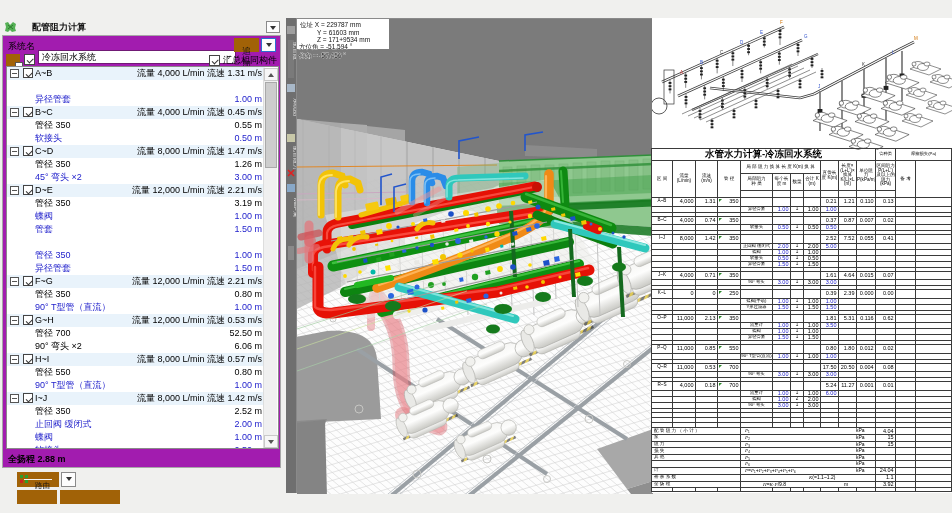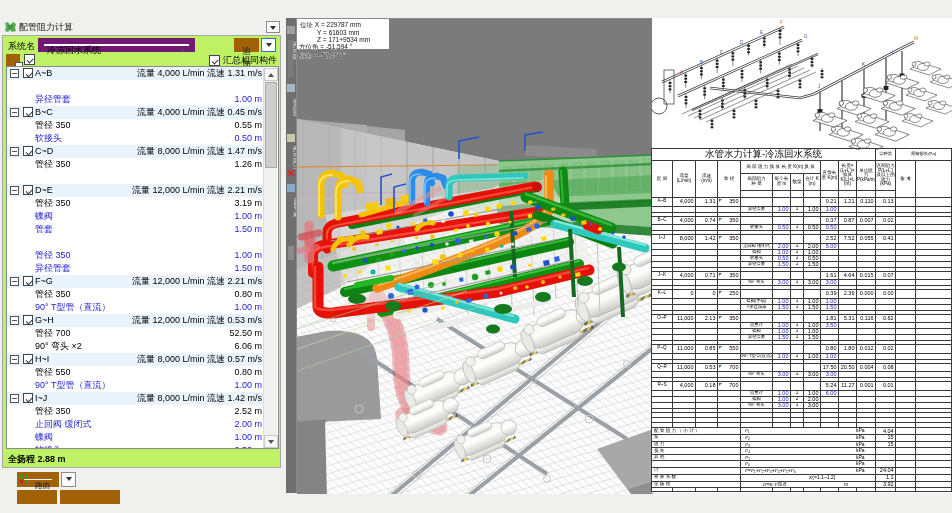--- a/index.html
+++ b/index.html
@@ -1,19 +1,19 @@
 <!DOCTYPE html>
 <html><head><meta charset="utf-8">
 <style>
 *{margin:0;padding:0;box-sizing:border-box}
 html,body{width:952px;height:513px;overflow:hidden;background:#f0f0ee;font-family:"Liberation Sans",sans-serif;}
 .abs{position:absolute}
 
-#lpanel{position:absolute;left:2px;top:35px;width:279px;height:433px;background:#bef264;border:1px solid #a7a7a7}
-#ptitle{position:absolute;left:19px;top:21px;font-size:9px;color:#111;font-weight:normal;letter-spacing:0px}
+#lpanel{position:absolute;left:2px;top:35px;width:279px;height:433px;background:#a21caf;border:1px solid #a7a7a7}
+#ptitle{position:absolute;left:32px;top:21px;font-size:9px;color:#111;font-weight:bold;letter-spacing:0px}
 .cjs{font-size:9px}
 #list{position:absolute;left:3px;top:30px;width:273px;height:383px;border:1px solid #8a8a8a;background:#fff;overflow:hidden}
 .lr{position:absolute;left:0;width:258px;height:13px;font-size:9px;line-height:13px;white-space:nowrap}
 .lr.hr{background:#e9f3fb}
 .lr .exp{position:absolute;left:3px;top:2px;width:9px;height:9px;border:1px solid #555;background:#fff}
 .lr .exp:before{content:"";position:absolute;left:1px;top:3px;width:5px;height:1px;background:#555}
 .lr .cb{position:absolute;left:16px;top:1px;width:10px;height:10px;border:1px solid #444;background:#fff}
 .lr .cb:before{content:"";position:absolute;left:1.5px;top:2.5px;width:5px;height:2.5px;border-left:1.5px solid #333;border-bottom:1.5px solid #333;transform:rotate(-45deg)}
 .lr .lbl{position:absolute;left:28px;top:0}
 .lr .lbl.sub{left:28px}
@@ -33,21 +33,21 @@
 .checkbox{position:absolute;width:11px;height:11px;border:1px solid #444;background:#fff}
 .checkbox:before{content:"";position:absolute;left:1.5px;top:2.5px;width:5px;height:2.5px;border-left:1.5px solid #333;border-bottom:1.5px solid #333;transform:rotate(-45deg)}
 
 #tstrip{position:absolute;left:286px;top:18px;width:10px;height:475px;background:#6f6f6f}
 
 #rpanel{position:absolute;left:652px;top:18px;width:300px;height:475px;background:#fff}
 table.rt{border-collapse:collapse;table-layout:fixed;position:absolute;left:-1px;top:130px;width:300px}
 table.rt td{border:0.5px solid #3a3a3a;font-size:4.6px;color:#000;overflow:hidden;white-space:nowrap;padding:0;line-height:4.6px;height:8px}
 table.rt td.c{text-align:center}
 table.rt td.r{text-align:right;padding-right:1.5px;font-size:5.5px;line-height:5px}
-table.rt td.tit{font-size:9.5px;font-weight:normal;text-align:center}
+table.rt td.tit{font-size:9.5px;font-weight:bold;text-align:center}
 table.rt tr.titr td{height:12px}
 table.rt td.s5{font-size:4.3px}
 table.rt td.bl,table.rt .bl{color:#2222cc}
 table.rt td.grn{position:relative}
 table.rt td.grn:before{content:"";position:absolute;left:1px;top:1px;border-right:3px solid transparent;border-top:3px solid #2a8a2a}
 table.rt tr.hd1 td{height:13px}
 table.rt tr.hd2 td{height:17px}
 table.rt tr.hd3 td{height:7px}
 table.rt tr.mr td{height:8.5px}
 table.rt tr.fr td{height:5.3px}
@@ -67,21 +67,21 @@
 <div class="abs" style="left:0;top:18px;width:286px;height:475px;background:#f0f0ee"></div>
 
 <svg class="abs" style="left:4px;top:21px" width="13" height="12" viewBox="0 0 13 12">
     <path d="M1 2 L4 1 L6 4 L9 1 L12 3 L11 7 L12 10 L8 11 L6 9 L4 11 L1 10 L2 6 Z" fill="#55b055"></path>
     <path d="M4 4 L9 8 M9 4 L4 8" stroke="#2d7a2d" stroke-width="1"></path>
   </svg>
 <div id="ptitle">配管阻力计算</div>
 <div class="drop" style="left:266px;top:21px;width:14px;height:12px"></div>
 <div id="lpanel">
   <div class="cjs" style="position:absolute;left:5px;top:4px">系统名</div>
-  <div style="position:absolute;left:35px;top:2px;width:157px;height:14px;border:6px solid #701a75;background:#fff;font-size:9px;line-height:13px;padding-left:3px">冷冻回水系统<span style="position:absolute;right:4px;top:0px;color:#555;font-size:8px">˅</span></div>
+  <div style="position:absolute;left:35px;top:14px;width:198px;height:14px;border:1px solid #701a75;background:#fff;font-size:9px;line-height:13px;padding-left:3px">冷冻回水系统<span style="position:absolute;right:4px;top:0px;color:#555;font-size:8px">˅</span></div>
   <div class="btn" style="left:231px;top:2px;width:25px;height:14px;line-height:13px">追加</div>
   <div class="drop" style="left:258px;top:2px;width:15px;height:14px;border:1px solid #2a6fd0"></div>
   <div class="btn" style="left:3px;top:18px;width:14px;height:12px">
       <span style="position:absolute;left:2px;top:1px;width:8px;height:8px;border:1px solid #555;background:#fff"></span>
       <span style="position:absolute;left:4px;top:5px;width:4px;height:1px;background:#555"></span>
     </div>
   <div class="checkbox" style="left:21px;top:18px"></div>
   <div class="checkbox" style="left:206px;top:19px"></div>
   <div class="cjs" style="position:absolute;left:220px;top:18px">汇总相同构件</div>
   <div id="list">
@@ -111,20 +111,24 @@
       </div>
 <div class="lr hr" style="top:78px">
         <span class="exp"></span>
         <span class="cb"></span>
         <span class="lbl">C~D</span>
         <span class="val k">流量 8,000 L/min 流速 1.47 m/s</span>
       </div>
 <div class="lr" style="top:91px">
         <span class="lbl sub k">管径 350</span>
         <span class="val k">1.26 m</span>
+      </div>
+<div class="lr" style="top:104px">
+        <span class="lbl sub b">45° 弯头 ×2</span>
+        <span class="val b">3.00 m</span>
       </div>
 <div class="lr hr" style="top:117px">
         <span class="exp"></span>
         <span class="cb"></span>
         <span class="lbl">D~E</span>
         <span class="val k">流量 12,000 L/min 流速 2.21 m/s</span>
       </div>
 <div class="lr" style="top:130px">
         <span class="lbl sub k">管径 350</span>
         <span class="val k">3.19 m</span>

